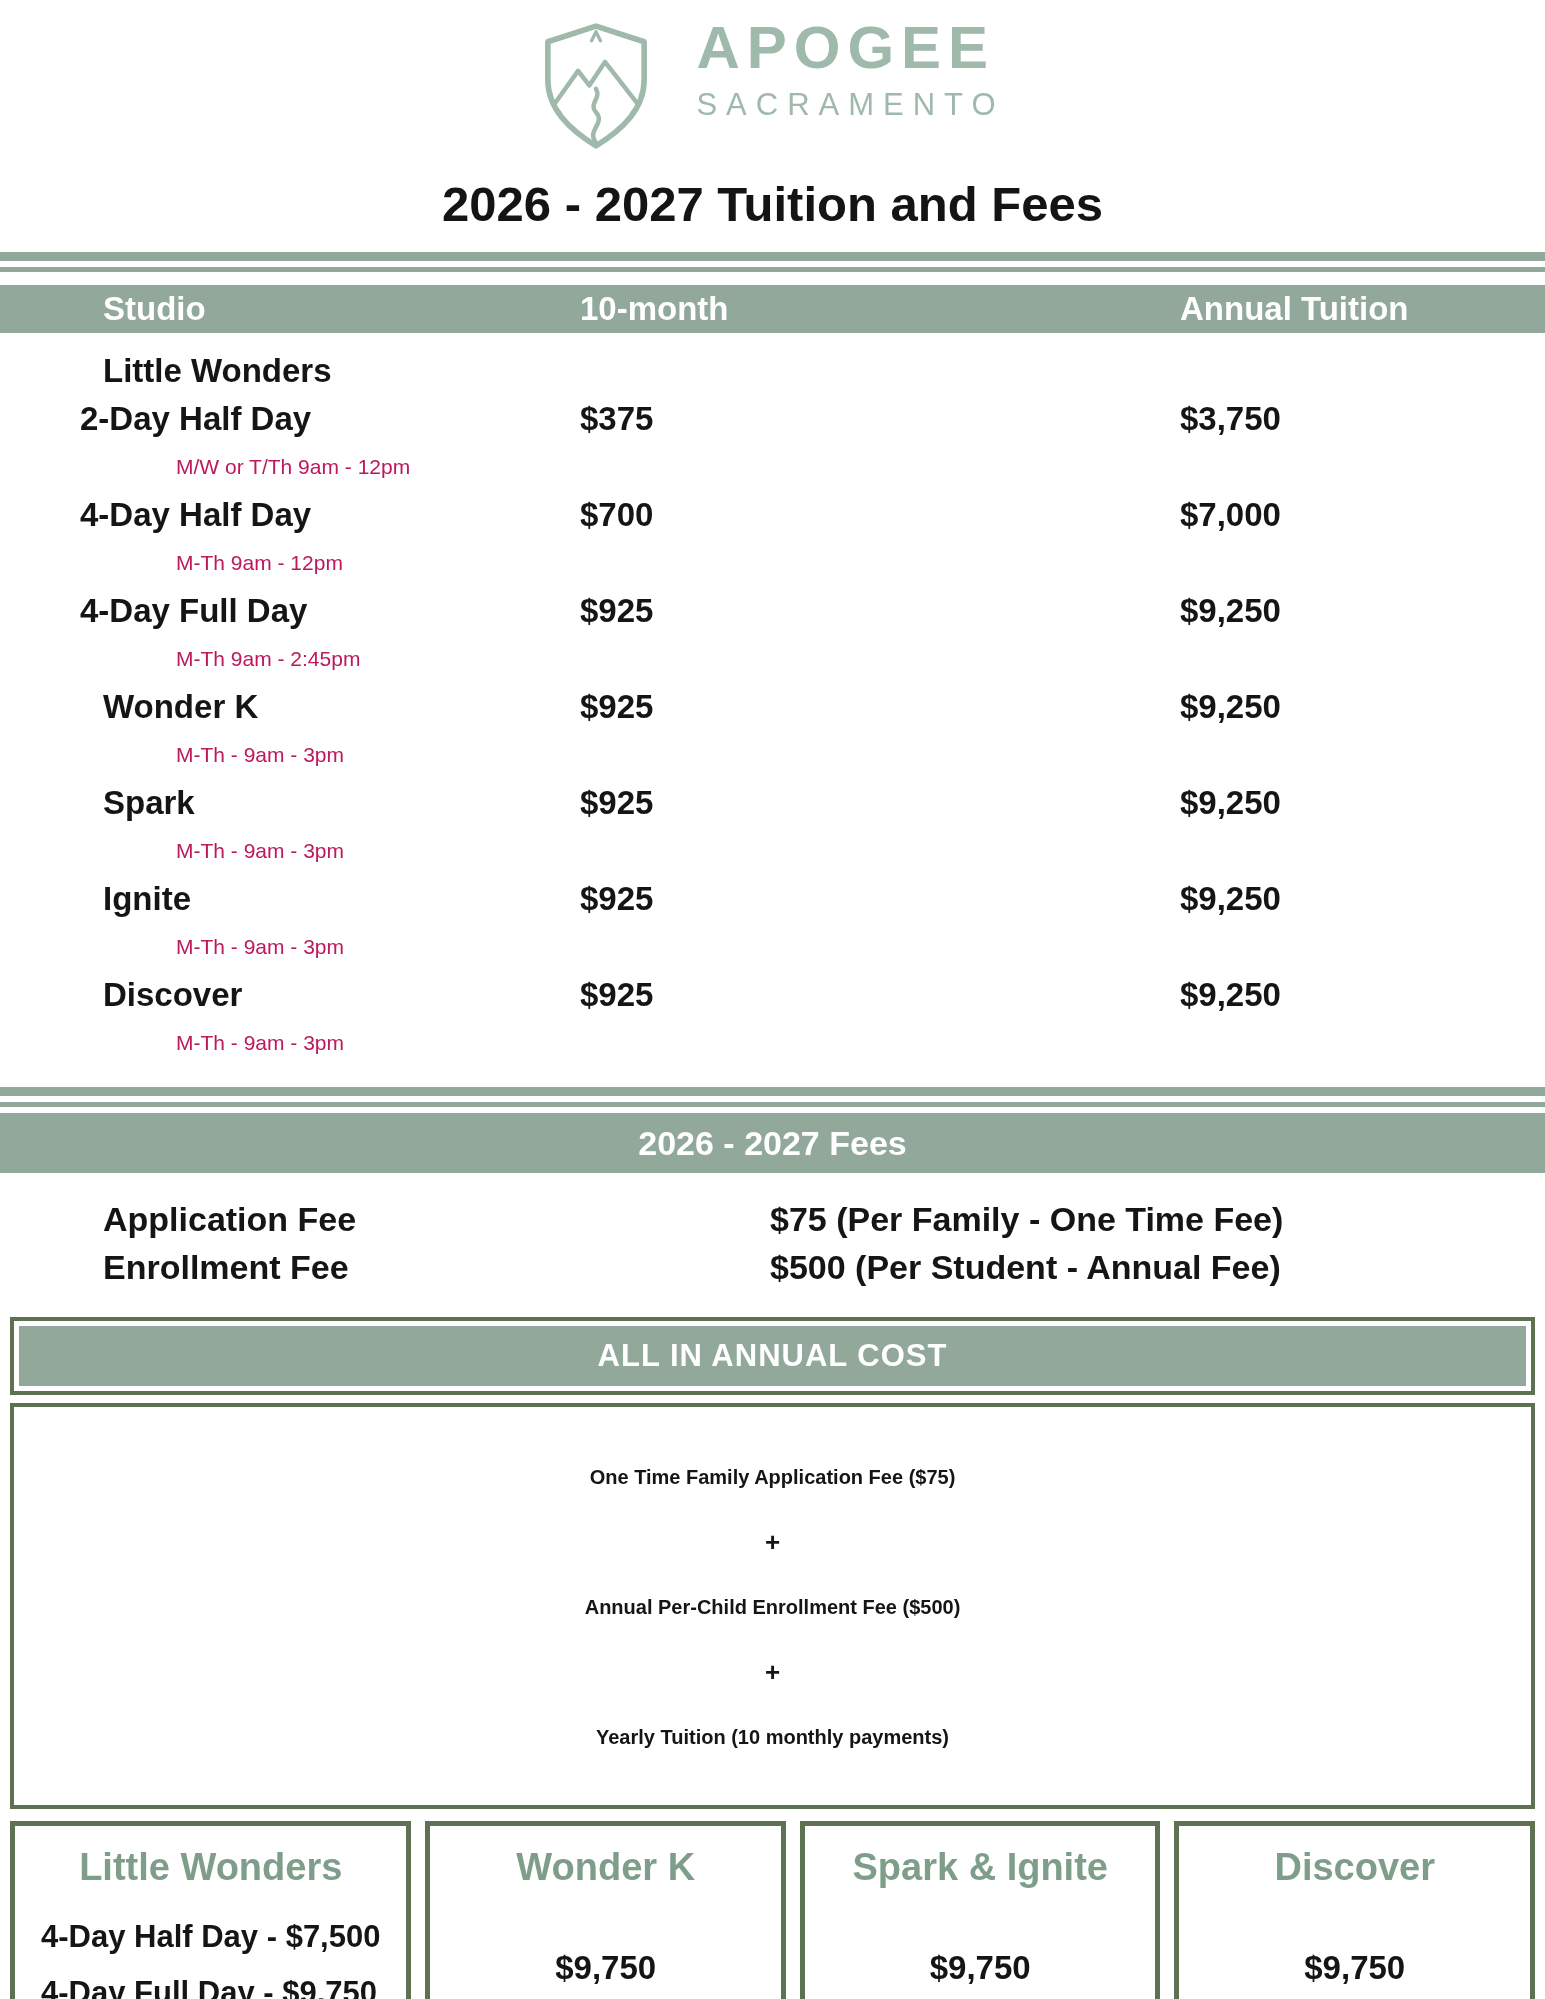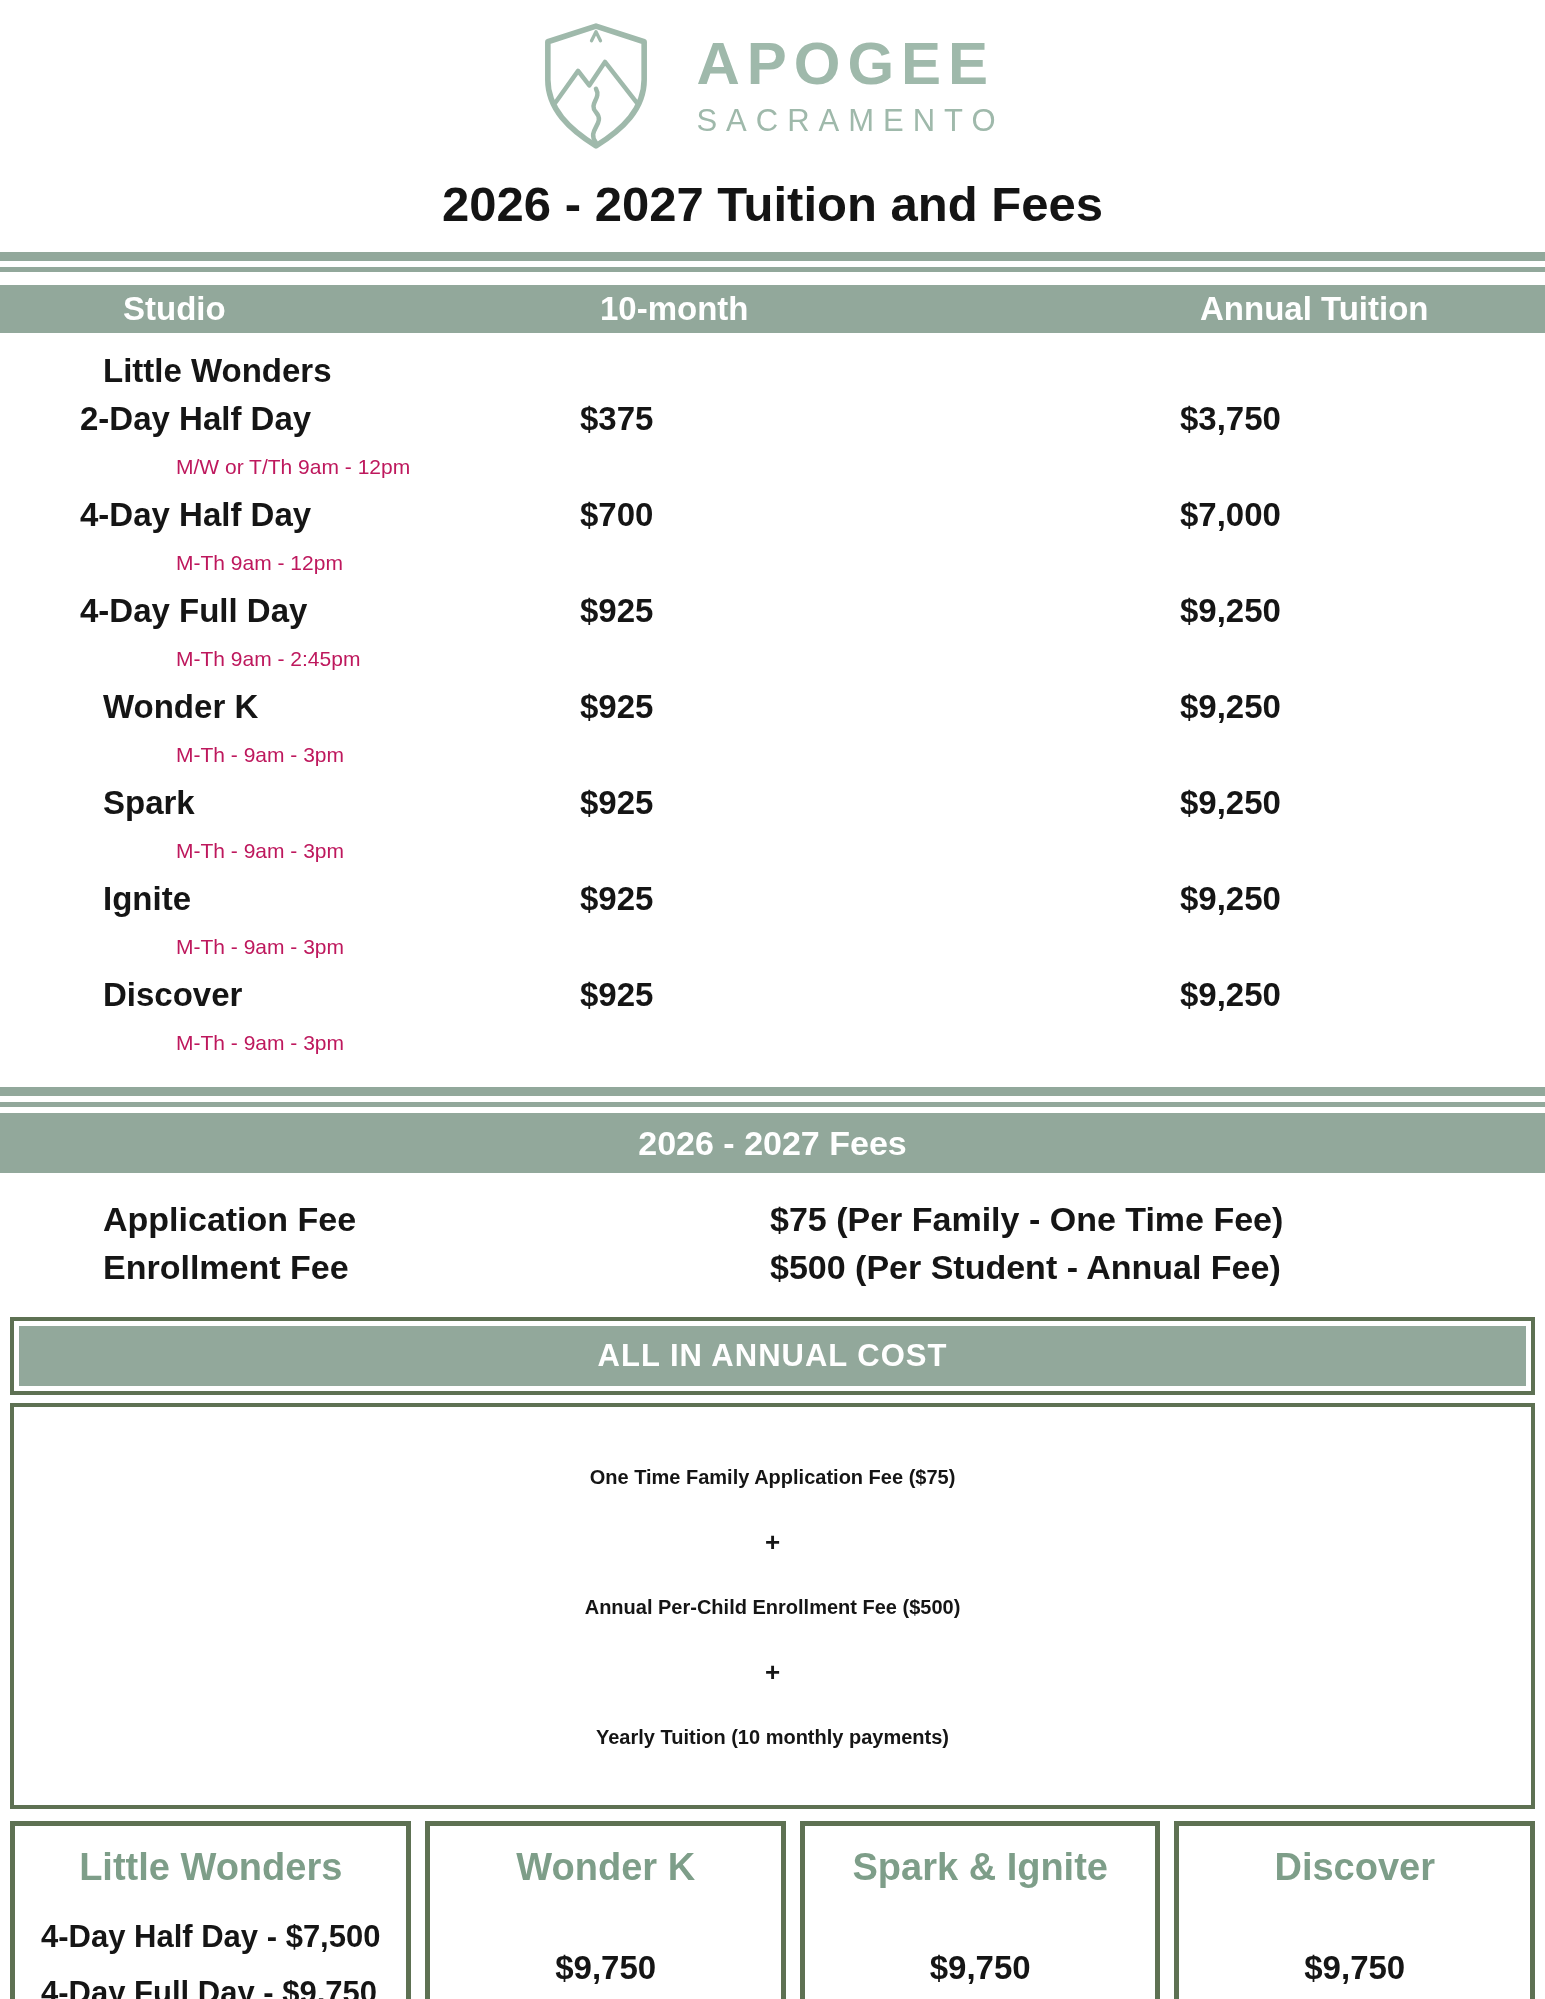--- a/index.html
+++ b/index.html
@@ -3,33 +3,33 @@
 <meta charset="utf-8">
 <style>
   * { box-sizing: border-box; }
   html, body { margin: 0; padding: 0; background: #fff; }
   .page {
     width: 1545px; height: 1999px; overflow: hidden; background: #fff;
     font-family: "Liberation Sans", "DejaVu Sans", sans-serif; color: #151515;
   }
   
   .header { padding-top: 18px; text-align: center; }
-  .logo-row { display: flex; align-items: center; justify-content: center; gap: 44px; }
+  .logo-row { display: flex; justify-content: center; gap: 44px; }
   .logo-svg { width: 112px; height: 136px; }
   .brand { text-align: left; }
   .brand-name { font-size: 60px; font-weight: 700; letter-spacing: 7px; color: var(--logo-green, #9fb9ab); line-height: 1; }
   .brand-loc  { font-size: 31px; font-weight: 400; letter-spacing: 9px; color: var(--logo-green, #9fb9ab); margin-top: 9px; }
   .page-title { font-size: 49px; font-weight: 700; margin-top: 22px; color: #141414; }
   
   .rule { margin-top: 20px; }
   .rule .thick { height: 9px; background: var(--sage, #92a89b); }
   .rule .thin  { height: 5px; background: var(--sage, #92a89b); margin-top: 6px; }
   
   .grid3 { display: grid; grid-template-columns: 580px 455px 145px 1fr; align-items: center; }
-  .thead { margin-top: 13px; height: 48px; background: var(--sage, #92a89b); color: #fff; font-weight: 700; font-size: 33px; padding-left: 20px; }
+  .thead { margin-top: 13px; height: 48px; background: var(--sage, #92a89b); color: #fff; font-weight: 700; font-size: 33px; }
   .h-studio { padding-left: 103px; }
   .c-mid, .c-right { }
   .rows { padding-top: 14px; }
   .t-name { font-weight: 700; font-size: 33px; line-height: 48px; padding-left: 103px; }
   .t-name.sub { padding-left: 80px; }
   .t-price { font-weight: 700; font-size: 33px; line-height: 48px; }
   .t-sched { font-size: 21px; line-height: 48px; padding-left: 176px; color: #be185d; }
   
   .fees-bar { margin-top: 6px; height: 60px; background: var(--sage, #92a89b); color: #fff;
     display: flex; align-items: center; justify-content: center; font-weight: 700; font-size: 34px; }

